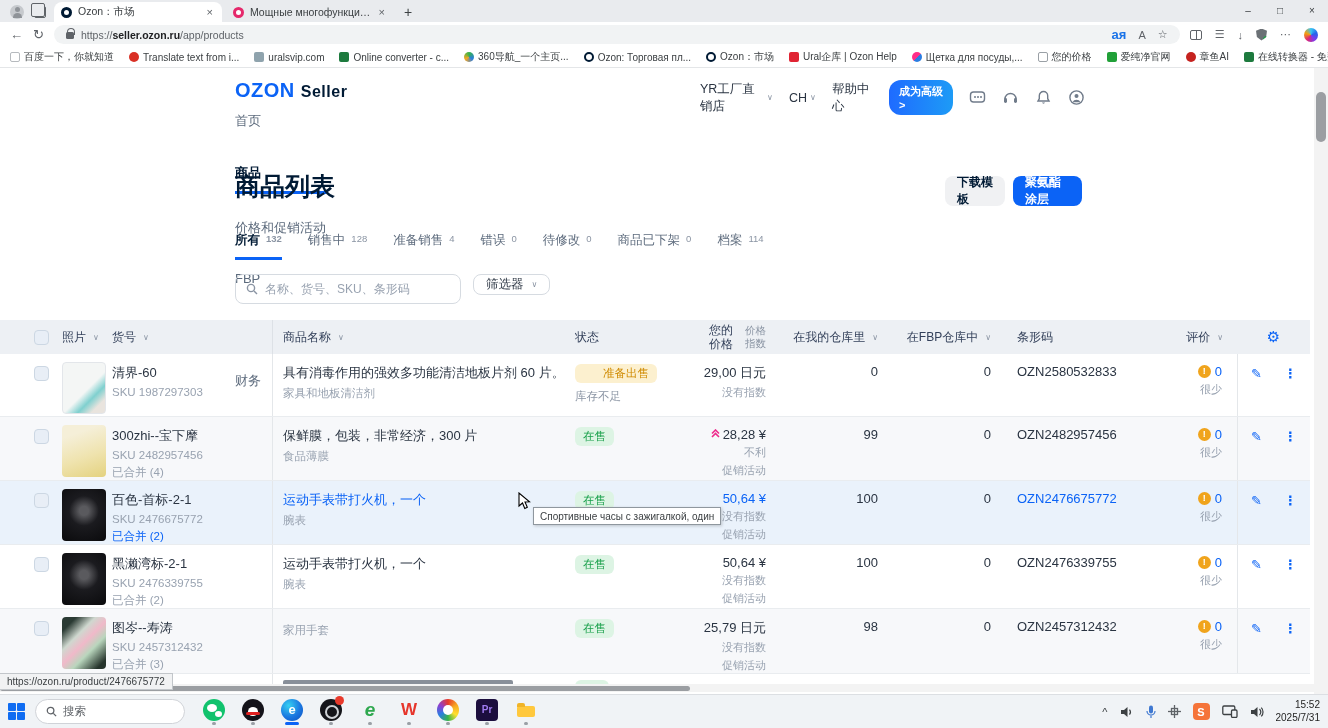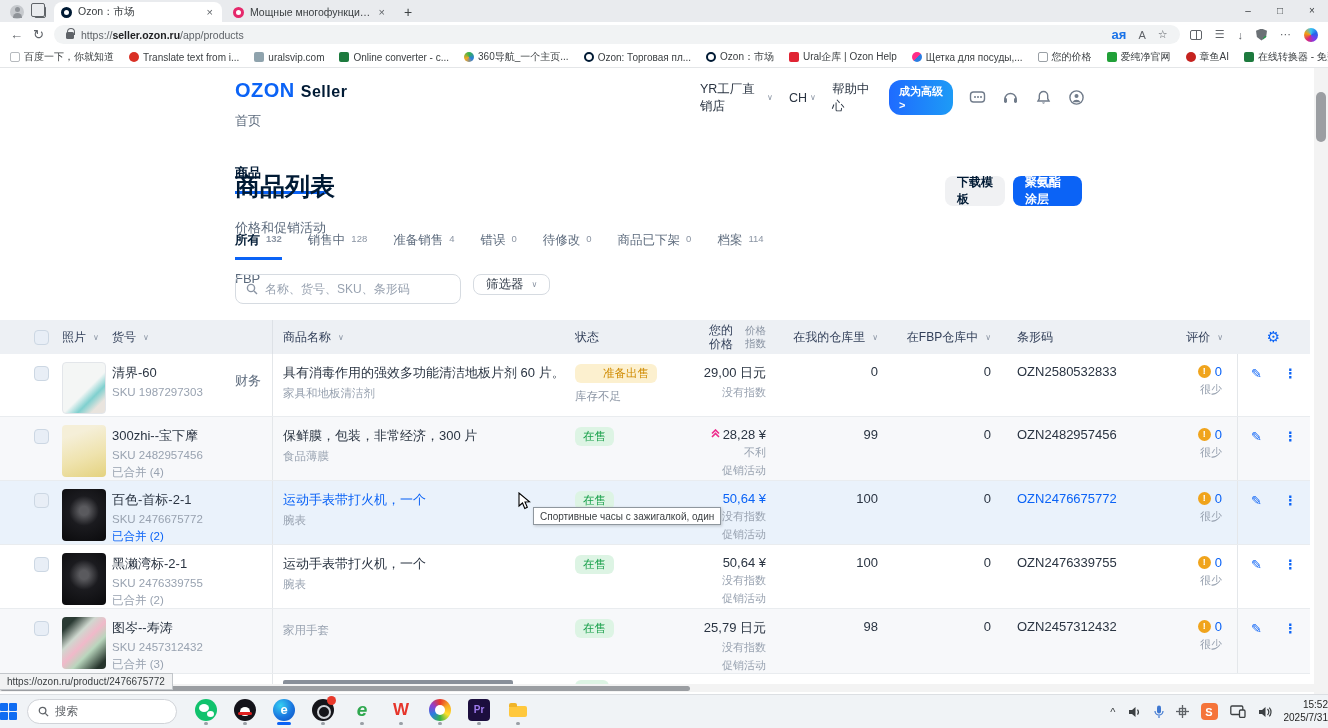--- a/index.html
+++ b/index.html
@@ -127,21 +127,21 @@
   .partial-bar { height:8px; background:#6a7380; border-radius:2px; margin-top:4px; opacity:.8; }
 
   .tooltip { position:absolute; left:533px; top:439px; background:#fff; border:1px solid #8f979e; font-size:10px; color:#3c4043; padding:2.5px 6px; white-space:nowrap; box-shadow:1px 1px 3px rgba(0,0,0,.2); z-index:6; }
   .cursor { position:absolute; left:518px; top:424px; z-index:7; }
 
   .hscroll { position:absolute; left:0; top:616px; width:1314px; height:8px; background:#f3f3f3; }
   .hthumb { position:absolute; left:0; top:1.5px; width:690px; height:5px; background:#9b9ea2; border-radius:3px; }
   .status-chip { position:absolute; left:0; top:605px; background:#f1f2f3; border:1px solid #c2c6ca; border-left:none; font-size:10px; color:#3c4043; padding:2px 7px; z-index:8; }
 
   
-  .taskbar { position:absolute; left:0; top:694px; width:1328px; height:34px; background:#f0f3f6; border-top:1px solid #dcdfe3; display:flex; align-items:center; padding:0 0; gap:10px; }
+  .taskbar { position:absolute; left:0; top:694px; width:1328px; height:34px; background:#f0f3f6; border-top:1px solid #dcdfe3; display:flex; align-items:center; padding:0 8px; gap:10px; }
   .start-ic { width:17px; height:17px; display:grid; grid-template-columns:8px 8px; grid-template-rows:8px 8px; gap:1px; }
   .start-ic i { background:#0f6cf2; border-radius:1px; }
   .tb-search { width:150px; height:25px; background:#fff; border:1px solid #d0d3d8; border-radius:13px; display:flex; align-items:center; gap:6px; padding:0 10px; font-size:11.5px; color:#5f6368; }
   .apps { display:flex; align-items:center; gap:9px; margin-left:4px; }
   .app { width:30px; display:flex; flex-direction:column; align-items:center; gap:1px; }
   .app .ic { width:22px; height:22px; border-radius:5px; display:flex; align-items:center; justify-content:center; font-weight:bold; }
   .app .ind { width:4px; height:3px; border-radius:2px; background:#9aa0a6; }
   .app.active .ind { width:14px; background:#0b63f6; }
   .ic.wechat { background:#11c26d; position:relative; border-radius:50%; }
   .ic.wechat:before { content:""; position:absolute; left:4px; top:5px; width:10px; height:8px; background:#fff; border-radius:50%; }

